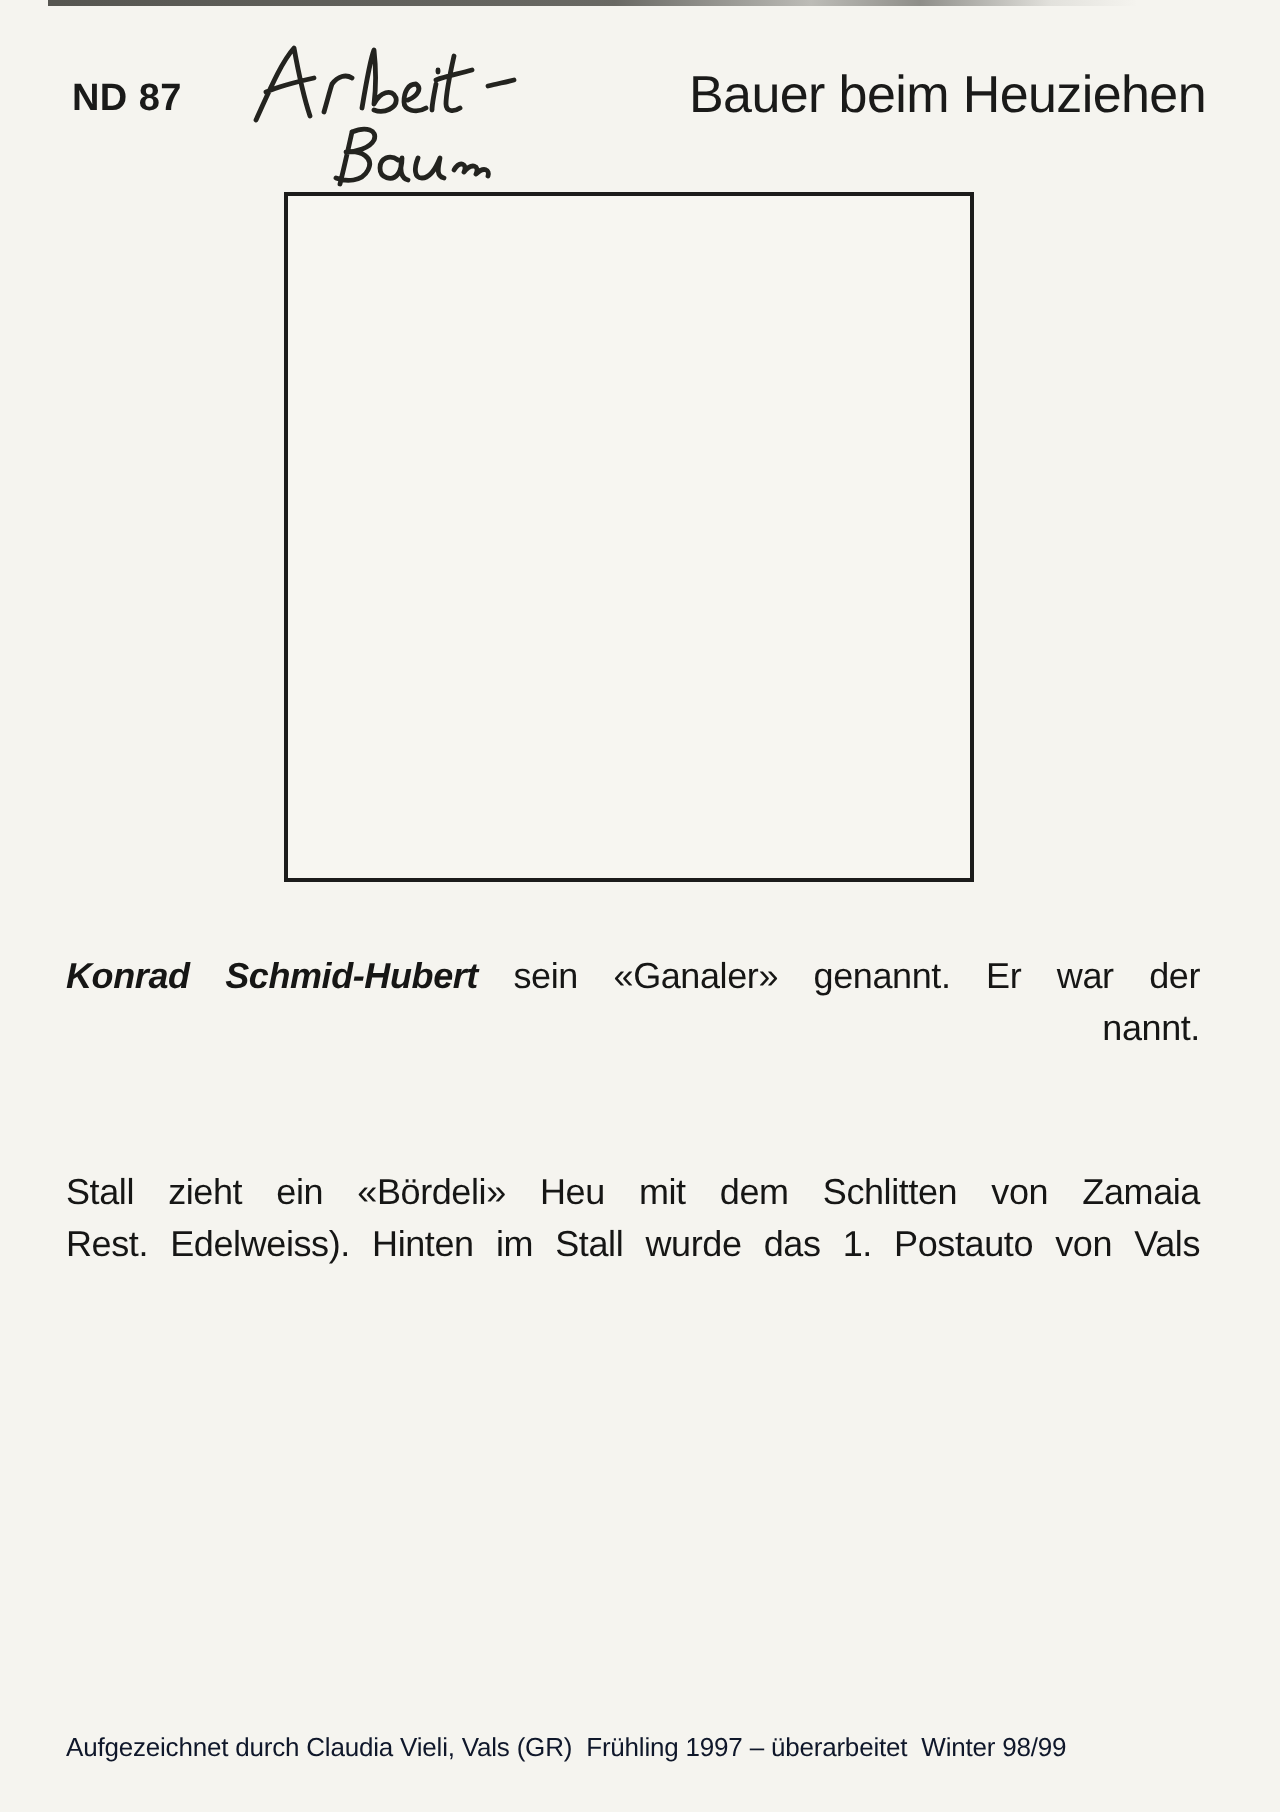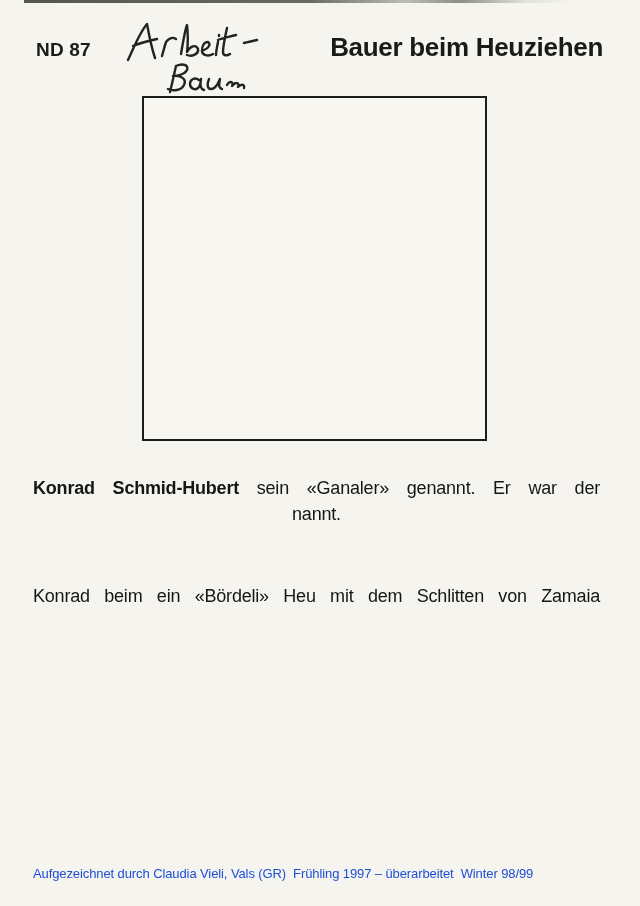--- a/index.html
+++ b/index.html
@@ -38,21 +38,21 @@
     font-weight: 700;
     line-height: 1;
     letter-spacing: 0.2px;
   }
   .card-title {
     position: absolute;
     right: 37px;
     top: 34px;
     margin: 0;
     font-size: 26px;
-    font-weight: 700;
+    font-weight: 400;
     line-height: 1;
     letter-spacing: -0.3px;
     white-space: nowrap;
   }
   .handwriting {
     position: absolute;
     left: 126px;
     top: 22px;
     width: 136px;
     height: 74px;
@@ -82,33 +82,34 @@
     letter-spacing: -0.2px;
     color: #161615;
   }
   .para-1 { top: 475px; }
   .para-2 { top: 583px; }
   .line.j {
     text-align: justify;
     text-align-last: justify;
   }
   .line.last {
-    text-align: center;
+    text-align: right;
   }
   .lead {
     font-weight: 700;
+    font-style: italic;
   }
   .credit {
     position: absolute;
     left: 33px;
     top: 866px;
     font-size: 13px;
     letter-spacing: -0.1px;
     white-space: pre;
-    color: #1d4ed8;
+    color: #0f172a;
   }
 </style>
 </head>
 <body>
 
 <div class="page">
 
   <div class="scan-edge"></div>
 
   <div class="nd-number">ND 87</div>
@@ -135,18 +136,19 @@
   <h1 class="card-title">Bauer beim Heuziehen</h1>
 
   <div class="photo-frame"></div>
 
   <section class="para para-1">
     <div class="line j"><span class="lead">Konrad Schmid-Hubert</span><span> sein «Ganaler» genannt. Er war der</span></div>
     <div class="line last">nannt.</div>
   </section>
 
   <section class="para para-2">
-    <div class="line j">Konrad beim ein «Bördeli» Heu mit dem Schlitten von Zamaia</div>
+    <div class="line j">Stall zieht ein «Bördeli» Heu mit dem Schlitten von Zamaia</div>
+    <div class="line j">Rest. Edelweiss). Hinten im Stall wurde das 1. Postauto von Vals</div>
   </section>
 
   <footer class="credit">Aufgezeichnet durch Claudia Vieli, Vals (GR)  Frühling 1997 – überarbeitet  Winter 98/99</footer>
 
 </div>
 
 </body></html>

